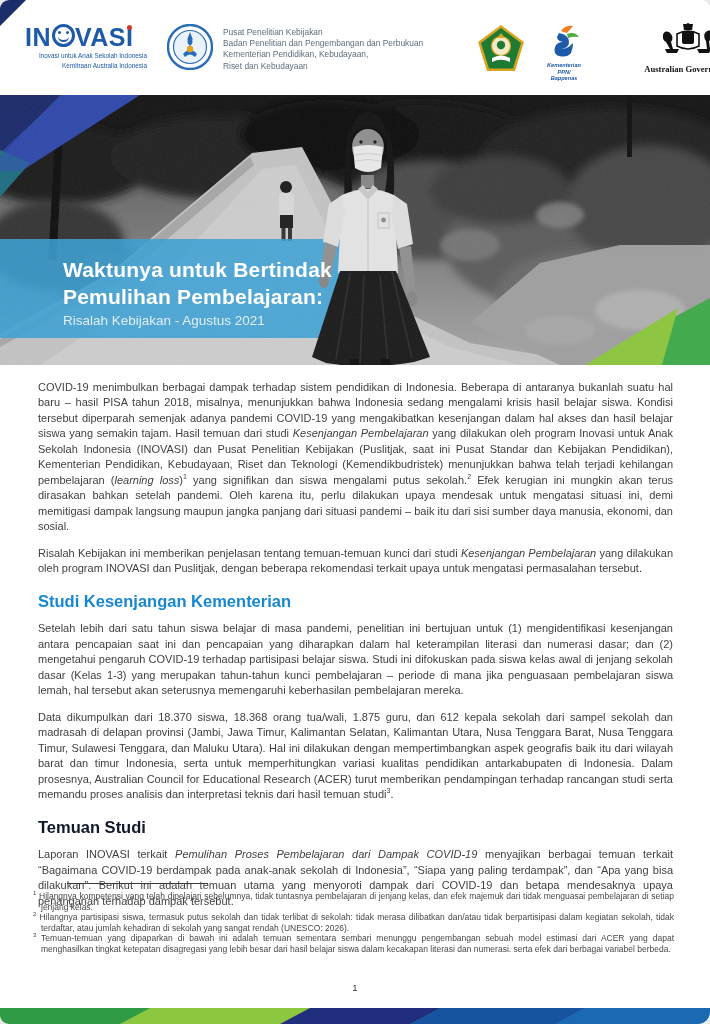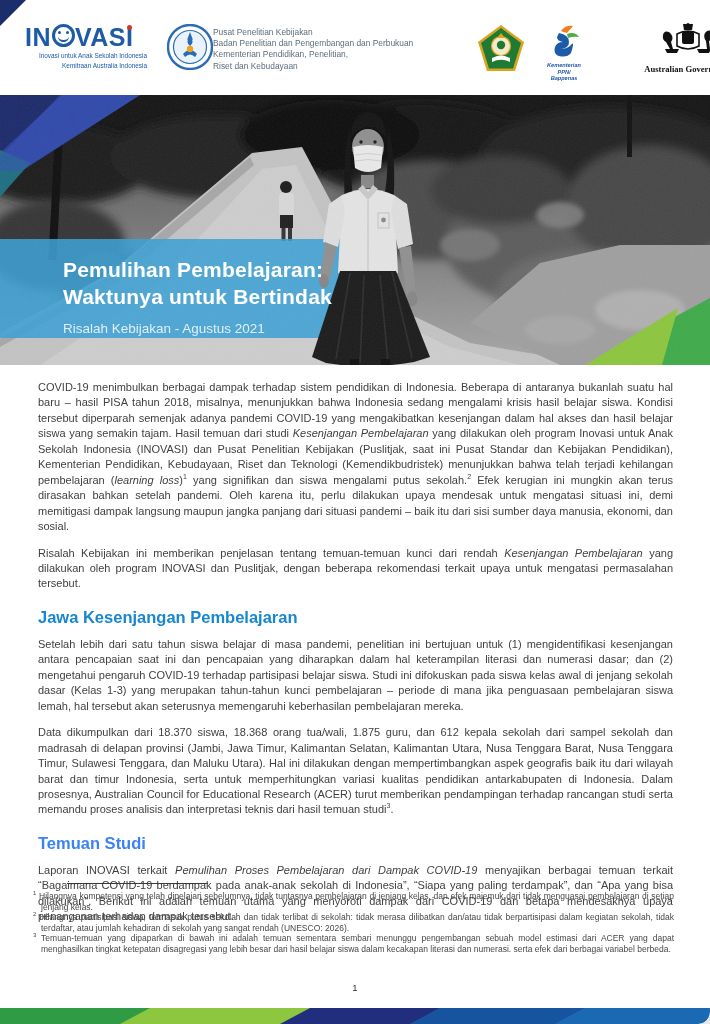--- a/index.html
+++ b/index.html
@@ -1,17 +1,17 @@
 <!DOCTYPE html>
 <html><head>
 <meta charset="utf-8">
 <style>
   html,body{margin:0;padding:0;background:#e8e8e8;}
   .page{position:relative;width:710px;height:1024px;margin:0 auto;background:#fff;overflow:hidden;
-        font-family:"Liberation Sans","DejaVu Sans",sans-serif;border-bottom-right-radius:12px;}
+        font-family:"Liberation Sans","DejaVu Sans",sans-serif;border-bottom-right-radius:12px;border-radius:9px;}
 
   
   .corner-tri{position:absolute;top:0;left:0;width:0;height:0;
     border-top:26px solid #1b2d6b;border-right:26px solid transparent;z-index:5;}
 
   
   .header{position:absolute;top:0;left:0;right:0;height:95px;background:#fff;z-index:4;}
   .inovasi{position:absolute;left:25px;top:24px;width:122px;color:#1d5aa8;}
   .inovasi .word{font-size:25px;font-weight:800;letter-spacing:.5px;line-height:26px;white-space:nowrap;}
   .ino-o{display:inline-block;width:17px;height:17px;border:3.2px solid #1d5aa8;border-radius:50%;
@@ -19,35 +19,35 @@
   .ino-o i{position:absolute;width:3px;height:3px;background:#1d5aa8;border-radius:50%;top:4px;}
   .ino-o i.l{left:3px}.ino-o i.r{right:3px}
   .ino-o u{position:absolute;left:3px;right:3px;bottom:2px;height:4px;border:0;
            border-bottom:2px solid #1d5aa8;border-radius:0 0 8px 8px;}
   .ino-dot{display:inline-block;width:5px;height:5px;background:#d03a2b;border-radius:50%;
            vertical-align:top;margin:1px 0 0 -7px;}
   .inovasi .tag{font-size:6.4px;line-height:8px;text-align:right;color:#1d5aa8;margin-top:2px;}
 
   .puslitjak{position:absolute;left:167px;top:24px;display:flex;align-items:flex-start;}
   .kdb-emblem{width:46px;height:46px;flex:0 0 46px;}
-  .puslitjak .txt{font-size:8.4px;line-height:11.2px;color:#5d6d7c;padding-top:3px;}
+  .puslitjak .txt{margin-left:10px;font-size:8.4px;line-height:11.2px;color:#5d6d7c;padding-top:3px;}
 
   .kemenag{position:absolute;left:477px;top:24px;width:48px;height:50px;}
   .bappenas{position:absolute;left:541px;top:25px;width:46px;text-align:center;}
   .bappenas .cap{font-size:5.6px;line-height:6.6px;color:#1d5aa8;font-weight:bold;font-style:italic;margin-top:1px;}
   .ausgov{position:absolute;left:598px;top:22px;width:100px;text-align:center;color:#111;margin-left:40px;}
   .ausgov .lbl{font-family:"Liberation Serif","DejaVu Serif",serif;font-weight:bold;font-size:8.6px;
                line-height:10px;margin-top:2px;white-space:nowrap;}
 
   
   .photo{position:absolute;top:95px;left:0;width:710px;height:270px;overflow:hidden;background:#777;}
   .photo svg{display:block;}
   .banner-text{position:absolute;left:0;top:152px;width:345px;padding:10px 0 0 63px;z-index:3;color:#fff;}
   .banner-text .t{font-size:21px;font-weight:bold;line-height:26.5px;letter-spacing:.2px;}
-  .banner-text .s{font-size:13.5px;line-height:17px;color:rgba(255,255,255,.82);margin-top:10px;}
+  .banner-text .s{font-size:13.5px;line-height:17px;color:rgba(255,255,255,.82);margin-top:2px;}
 
   
   .content{position:absolute;top:365px;left:38px;right:37px;color:#3f3f3f;}
   .content p{margin:0;font-size:11px;line-height:15.45px;text-align:justify;}
   .content p.p1{margin-top:15px;}
   .content p + p{margin-top:11px;}
   .content h2{margin:15px 0 10px 0;font-size:16.5px;line-height:20px;font-weight:bold;}
   .content sup{font-size:7px;line-height:0;}
 
   
@@ -84,21 +84,21 @@
         <circle cx="23" cy="23" r="22" fill="#fff" stroke="#2a6db4" stroke-width="2.4"></circle>
         <circle cx="23" cy="23" r="16.5" fill="#eaf2fb" stroke="#2a6db4" stroke-width="1.2"></circle>
         <path d="M23 8 L26 16 L23 14 L20 16 Z" fill="#2a6db4"></path>
         <path d="M16 30 Q23 22 30 30 L28 33 Q23 28 18 33 Z" fill="#2a6db4"></path>
         <circle cx="23" cy="25" r="3.2" fill="#e8a21c"></circle>
         <path d="M23 12 Q18 18 23 22 Q28 18 23 12 Z" fill="#2a6db4"></path>
       </svg>
       <div class="txt">
         <div>Pusat Penelitian Kebijakan</div>
         <div>Badan Penelitian dan Pengembangan dan Perbukuan</div>
-        <div>Kementerian Pendidikan, Penelitian,</div>
+        <div>Kementerian Pendidikan, Kebudayaan,</div>
         <div>Riset dan Kebudayaan</div>
       </div>
     </div>
 
     <svg class="kemenag" viewBox="0 0 48 50">
       <polygon points="24,1 47,18 38,47 10,47 1,18" fill="#d9a520"></polygon>
       <polygon points="24,4 44,19 36,44.5 12,44.5 4,19" fill="#1f7a33"></polygon>
       <circle cx="24" cy="22" r="9.5" fill="#f4e9c9" stroke="#d9a520" stroke-width="1.2"></circle>
       <path d="M15 34 Q24 29 33 34 L33 38 Q24 33.5 15 38 Z" fill="#fff"></path>
       <circle cx="24" cy="21" r="4.2" fill="#1f7a33"></circle>
@@ -238,33 +238,33 @@
       <polygon points="0,55 30,68 0,102" fill="#1e6e82"></polygon>
       <polygon points="60,0 140,0 20,76 0,76 0,62" fill="#3552b4" opacity=".55"></polygon>
 
       <polygon points="585,270 710,270 710,203" fill="#3faa4a"></polygon>
       <polygon points="585,270 662,270 678,213" fill="#8cc63e"></polygon>
 
       <rect x="0" y="0" width="710" height="270" filter="url(#grain)" opacity=".25"></rect>
     </svg>
 
     <div class="banner-text">
+      <div class="t">Waktunya untuk Bertindak</div>
       <div class="t">Pemulihan Pembelajaran:</div>
-      <div class="t">Waktunya untuk Bertindak</div>
       <div class="s">Risalah Kebijakan - Agustus 2021</div>
     </div>
   </div>
 
   <div class="content">
     <p class="p1"><span>COVID-19 menimbulkan berbagai dampak terhadap sistem pendidikan di Indonesia. Beberapa di antaranya bukanlah suatu hal baru – hasil PISA tahun 2018, misalnya, menunjukkan bahwa Indonesia sedang mengalami krisis hasil belajar siswa. Kondisi tersebut diperparah semenjak adanya pandemi COVID-19 yang mengakibatkan kesenjangan dalam hal akses dan hasil belajar siswa yang semakin tajam. Hasil temuan dari studi </span><span style="font-style: italic;">Kesenjangan Pembelajaran</span><span> yang dilakukan oleh program Inovasi untuk Anak Sekolah Indonesia (INOVASI) dan Pusat Penelitian Kebijakan (Puslitjak, saat ini Pusat Standar dan Kebijakan Pendidikan), Kementerian Pendidikan, Kebudayaan, Riset dan Teknologi (Kemendikbudristek) menunjukkan bahwa telah terjadi kehilangan pembelajaran (</span><span style="font-style: italic;">learning loss</span><span>)</span><sup>1</sup><span> yang signifikan dan siswa mengalami putus sekolah.</span><sup>2</sup><span> Efek kerugian ini mungkin akan terus dirasakan bahkan setelah  pandemi. Oleh karena itu, perlu dilakukan upaya mendesak untuk mengatasi situasi ini, demi memitigasi dampak langsung maupun jangka panjang dari situasi pandemi – baik itu dari sisi sumber daya manusia, ekonomi, dan sosial.</span></p>
-    <p><span>Risalah Kebijakan ini memberikan penjelasan tentang temuan-temuan kunci dari rendah </span><span style="font-style: italic;">Kesenjangan Pembelajaran</span><span> yang dilakukan oleh program INOVASI dan Puslitjak, dengan beberapa rekomendasi terkait upaya untuk mengatasi permasalahan tersebut.</span></p>
-    <h2 style="color: rgb(23, 135, 208);">Jawa Kesenjangan Pembelajaran</h2>
+    <p><span>Risalah Kebijakan ini memberikan penjelasan tentang temuan-temuan kunci dari studi </span><span style="font-style: italic;">Kesenjangan Pembelajaran</span><span> yang dilakukan oleh program INOVASI dan Puslitjak, dengan beberapa rekomendasi terkait upaya untuk mengatasi permasalahan tersebut.</span></p>
+    <h2 style="color: rgb(23, 135, 208);">Studi Kesenjangan Kementerian</h2>
     <p><span>Setelah lebih dari satu tahun siswa belajar di masa pandemi, penelitian ini bertujuan untuk (1) mengidentifikasi kesenjangan antara pencapaian saat ini dan pencapaian yang diharapkan dalam hal keterampilan literasi dan numerasi dasar; dan (2) mengetahui pengaruh COVID-19 terhadap partisipasi belajar siswa. Studi ini difokuskan pada siswa kelas awal di jenjang sekolah dasar (Kelas 1-3) yang merupakan tahun-tahun kunci pembelajaran – periode di mana jika penguasaan pembelajaran siswa lemah, hal tersebut akan seterusnya memengaruhi keberhasilan pembelajaran mereka.</span></p>
     <p><span>Data dikumpulkan dari 18.370 siswa, 18.368 orang tua/wali, 1.875 guru, dan 612 kepala sekolah dari sampel sekolah dan madrasah di delapan provinsi (Jambi, Jawa Timur, Kalimantan Selatan, Kalimantan Utara, Nusa Tenggara Barat, Nusa Tenggara Timur, Sulawesi Tenggara, dan Maluku Utara). Hal ini dilakukan dengan mempertimbangkan aspek geografis baik itu dari wilayah barat dan timur Indonesia, serta untuk memperhitungkan variasi kualitas pendidikan antarkabupaten di Indonesia. Dalam prosesnya, Australian Council for Educational Research (ACER) turut memberikan pendampingan terhadap rancangan studi serta memandu proses analisis dan interpretasi teknis dari hasil temuan studi</span><sup>3</sup><span>.</span></p>
-    <h2 style="color: #3b82f6;">Temuan Studi</h2>
+    <h2 style="color: #0f172a;">Temuan Studi</h2>
     <p><span>Laporan INOVASI terkait </span><span style="font-style: italic;">Pemulihan Proses Pembelajaran dari Dampak COVID-19</span><span> menyajikan berbagai temuan terkait “Bagaimana COVID-19 berdampak pada anak-anak sekolah di Indonesia”, “Siapa yang paling terdampak”, dan “Apa yang bisa dilakukan”. Berikut ini adalah temuan utama yang menyoroti dampak dari COVID-19 dan betapa mendesaknya upaya penanganan terhadap dampak tersebut.</span></p>
   </div>
 
   <div class="fnsep"></div>
   <div class="footnotes">
     <p class="fn"><sup>1</sup><span> Hilangnya kompetensi yang telah dipelajari sebelumnya, tidak tuntasnya pembelajaran di jenjang kelas, dan efek majemuk dari tidak menguasai pembelajaran di setiap jenjang kelas.</span></p>
     <p class="fn"><sup>2</sup><span> Hilangnya partisipasi siswa, termasuk putus sekolah dan tidak terlibat di sekolah: tidak merasa dilibatkan dan/atau tidak berpartisipasi dalam kegiatan sekolah, tidak terdaftar, atau jumlah kehadiran di sekolah yang sangat rendah (UNESCO: 2026).</span></p>
     <p class="fn"><sup>3</sup><span> Temuan-temuan yang dipaparkan di bawah ini adalah temuan sementara sembari menunggu pengembangan sebuah model estimasi dari ACER yang dapat menghasilkan tingkat ketepatan disagregasi yang lebih besar dari hasil belajar siswa dalam kecakapan literasi dan numerasi. serta efek dari berbagai variabel berbeda.</span></p>
   </div>
 

